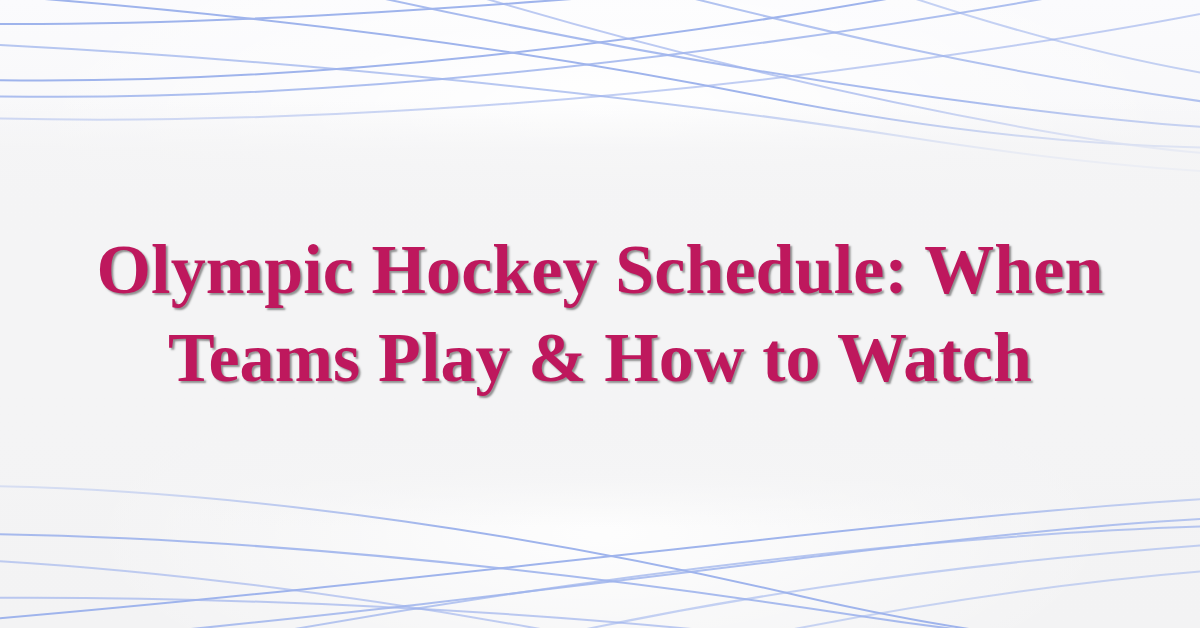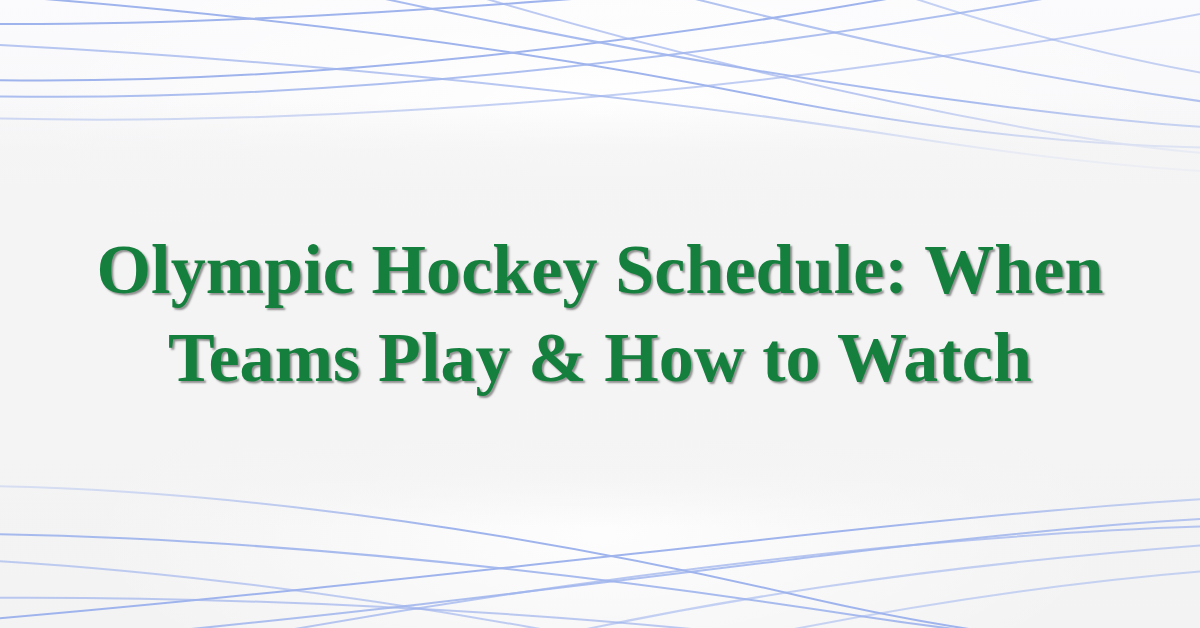--- a/index.html
+++ b/index.html
@@ -76,21 +76,21 @@
 
   .og-title {
     margin: 5px;
     width: 100%;
     text-align: center;
     font-family: "Liberation Serif", "DejaVu Serif", serif;
     font-weight: 700;
     font-size: 70px;
     line-height: 88px;
     letter-spacing: 0.1px;
-    color: #15803d;
+    color: #be185d;
     text-shadow: 2px 2px 2px rgba(60, 60, 60, 0.55);
     white-space: pre-line;
   }
 </style>
 </head>
 <body>
 
 <div id="og-card">
 
   <div class="bg-sheen"></div>

